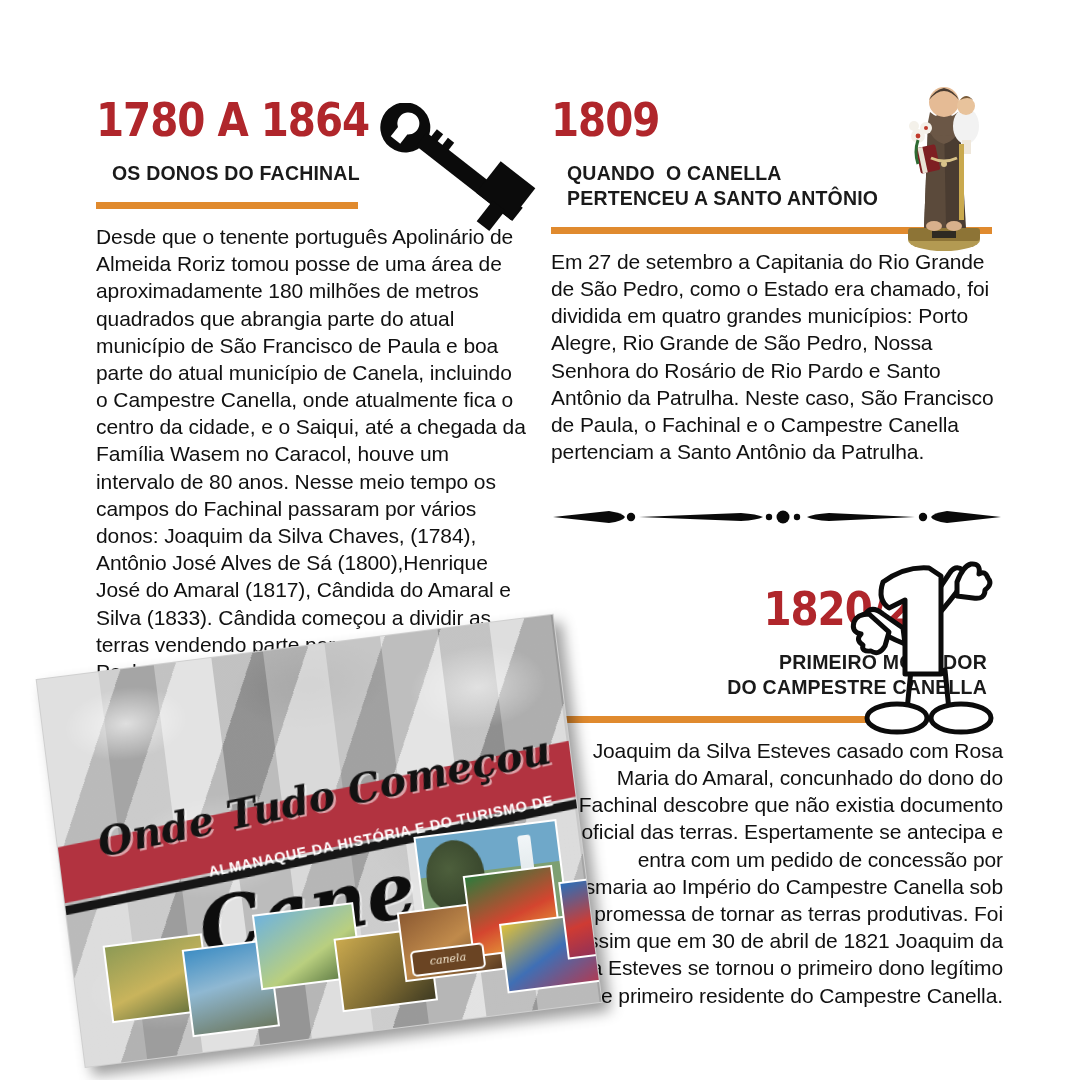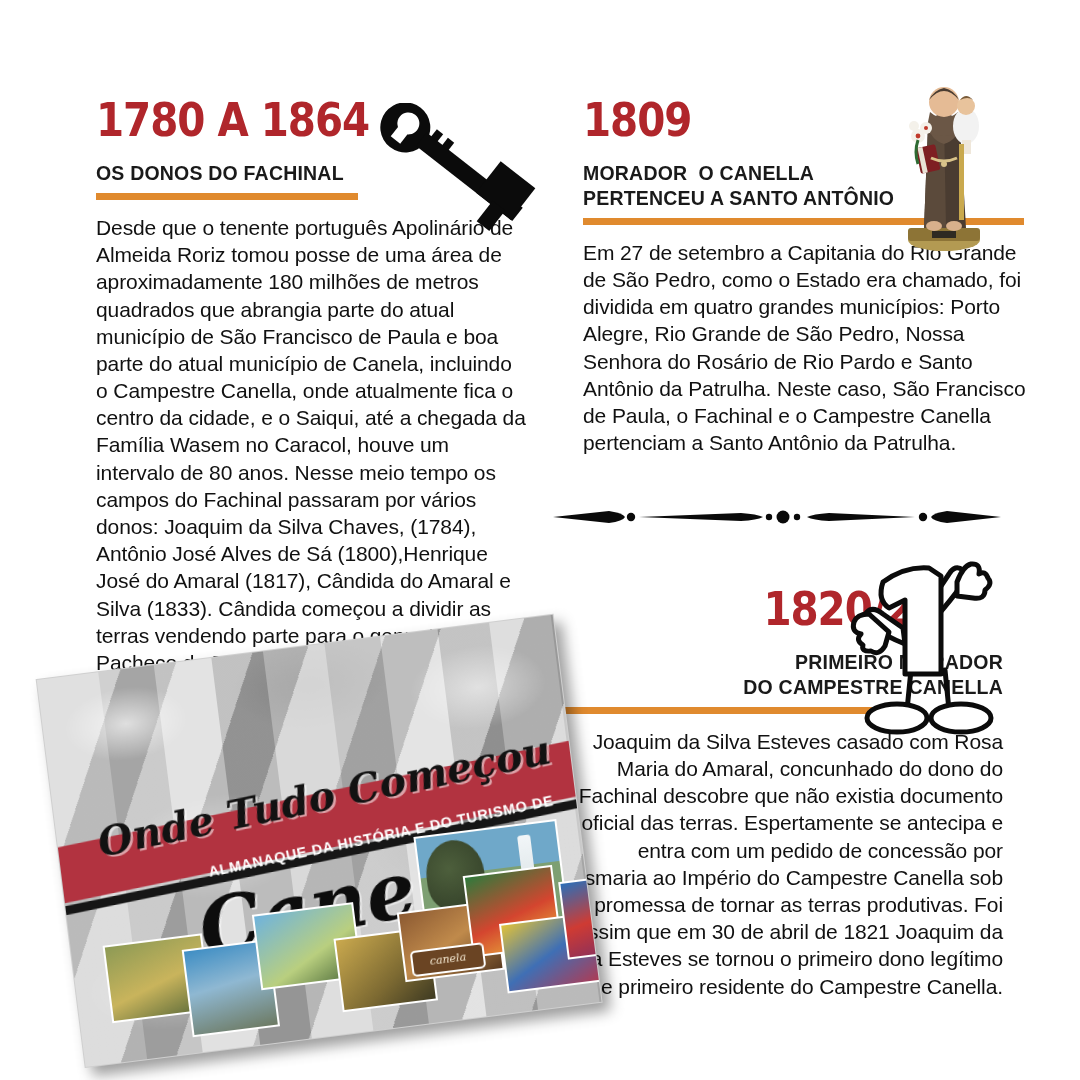--- a/index.html
+++ b/index.html
@@ -8,21 +8,21 @@
     background:#ffffff;
     font-family:"Liberation Sans", sans-serif;
     overflow:hidden;
     position:relative;
   }
   .page{position:relative;width:1080px;height:884px;}
 
   
   .col{position:absolute;}
   .col-left{left:96px;top:96px;width:432px;}
-  .col-right{left:583px;top:96px;width:452px;}
+  .col-right{left:551px;top:96px;width:452px;}
 
   
   .year{
     font-family:"DejaVu Sans", sans-serif;
     font-weight:700;
     font-size:47px;
     line-height:1.0;
     letter-spacing:-1.2px;
     color:#b0262b;
     transform:scaleX(.86);
@@ -30,21 +30,21 @@
     margin:0 0 18px 0;
     white-space:nowrap;
   }
   .subhead{
     font-family:"Liberation Sans", sans-serif;
     font-weight:700;
     font-size:19.5px;
     line-height:1.28;
     letter-spacing:.2px;
     color:#1a1a1a;
-    margin:0;
+    margin:16px;
     white-space:pre;
   }
   .rule{
     height:7px;
     background:#e08a2e;
     margin:7px 0 14px 0;
   }
   .rule-left{width:262px;}
   .rule-right{width:441px;}
   .rule-third{width:330px;}
@@ -232,21 +232,21 @@
       <rect x="56" y="17" width="122" height="17" fill="#0b0b0b"></rect>
       <rect x="62" y="8" width="8" height="10" fill="#0b0b0b"></rect>
       <rect x="76" y="8" width="8" height="10" fill="#0b0b0b"></rect>
       <rect x="132" y="-6" width="44" height="40" fill="#0b0b0b"></rect>
       <rect x="150" y="30" width="16" height="26" fill="#0b0b0b"></rect>
     </g>
   </svg>
 
   <div class="col col-right">
     <div class="year">1809</div>
-    <div class="subhead">MORADOR  O CANELLA
+    <div class="subhead">QUANDO  O CANELLA
 PERTENCEU A SANTO ANTÔNIO</div>
     <div class="rule rule-right"></div>
     <p class="body-txt">Em 27 de setembro a Capitania do Rio Grande de São Pedro, como o Estado era chamado, foi dividida em quatro grandes municípios: Porto Alegre, Rio Grande de São Pedro, Nossa Senhora do Rosário de Rio Pardo e Santo Antônio da Patrulha. Neste caso, São Francisco de Paula, o Fachinal e o Campestre Canella pertenciam a Santo Antônio da Patrulha.</p>
   </div>
 
   <svg class="statue" viewBox="0 0 112 215">
     <ellipse cx="56" cy="200" rx="36" ry="11" fill="#b39a52"></ellipse>
     <rect x="20" y="188" width="72" height="13" rx="3" fill="#8d7436"></rect>
     <rect x="44" y="191" width="24" height="7" fill="#2e2a22"></rect>
     <path d="M36 188 L40 86 Q56 70 72 86 L78 188 Z" fill="#4a3c31"></path>

